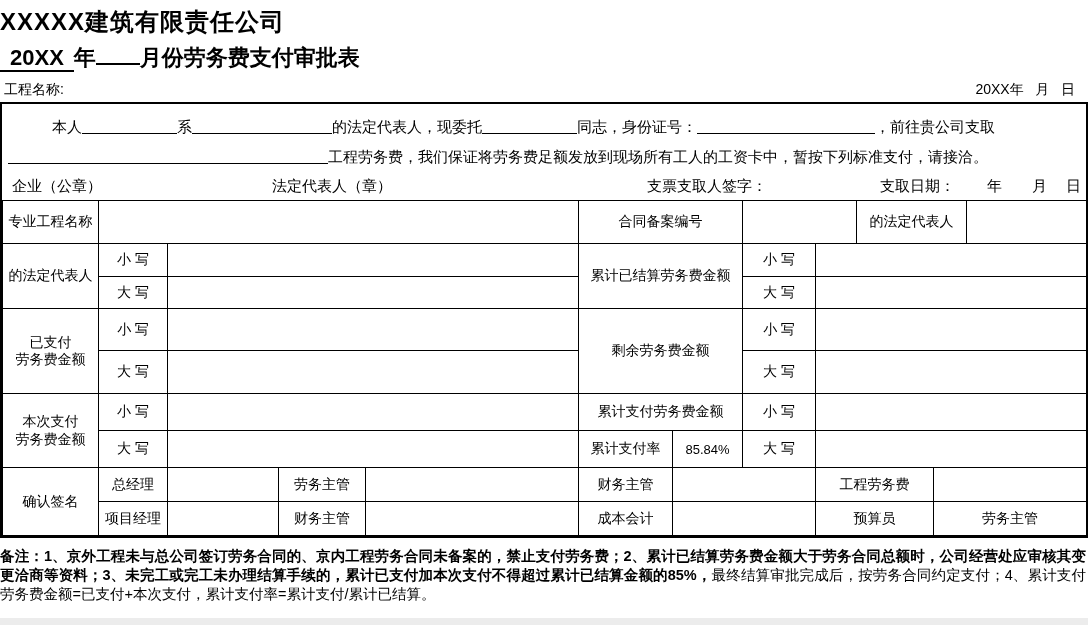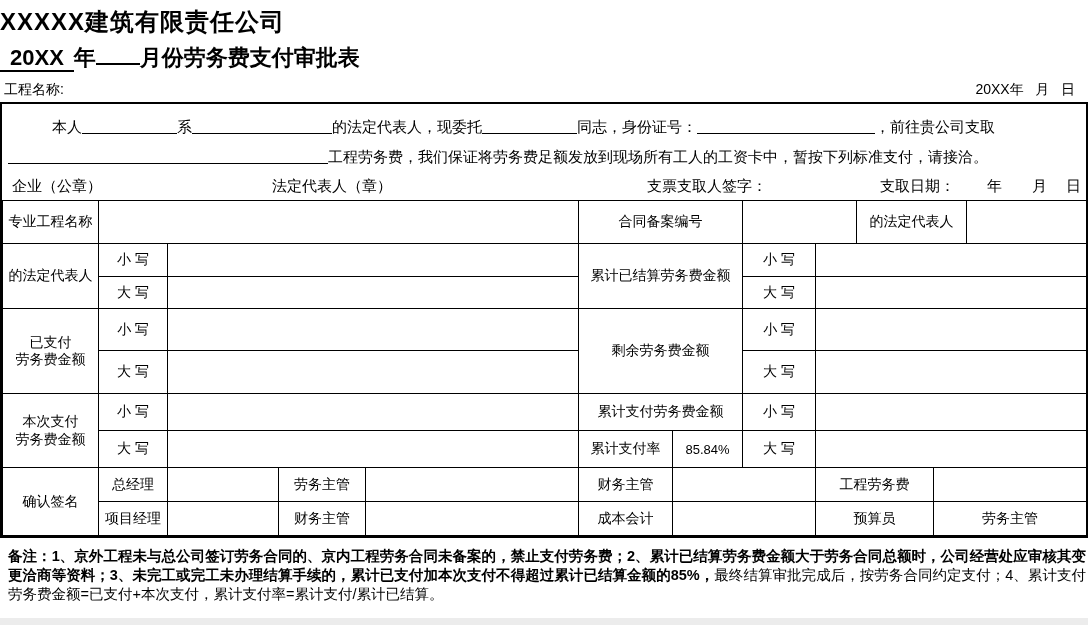--- a/index.html
+++ b/index.html
@@ -36,21 +36,21 @@
   table { border-collapse:collapse; table-layout:fixed; width:1084px; }
   td { border:1px solid #000; font-size:14px; text-align:center; vertical-align:middle;
        padding:1px 2px; overflow:hidden; }
   td.ml { white-space:pre-line; line-height:1.25; }
   tr.r1 { height:43px; } tr.r2 { height:33px; } tr.r3 { height:32px; }
   tr.r4 { height:42px;font-family:Liberation Serif, serif; } tr.r5 { height:43px; } tr.r6 { height:37px; }
   tr.r7 { height:37px; } tr.r8 { height:34px; } tr.r9 { height:34px; }
   td.rate-val { font-size:13px; }
 
   
-  .notes { font-size:14.5px; line-height:19px; padding:9px 2px 0 8px; text-align:justify; }
+  .notes { font-size:14.5px; line-height:19px; padding:9px 2px 0 0; text-align:justify; }
   .notes .nb { font-weight:bold; }
 
   .bottom-edge { position:absolute; left:0; bottom:0; width:1088px; height:7px; background:#ececec; }
 </style>
 </head>
 <body>
 
 <div class="page">
 
   <div class="titles">

